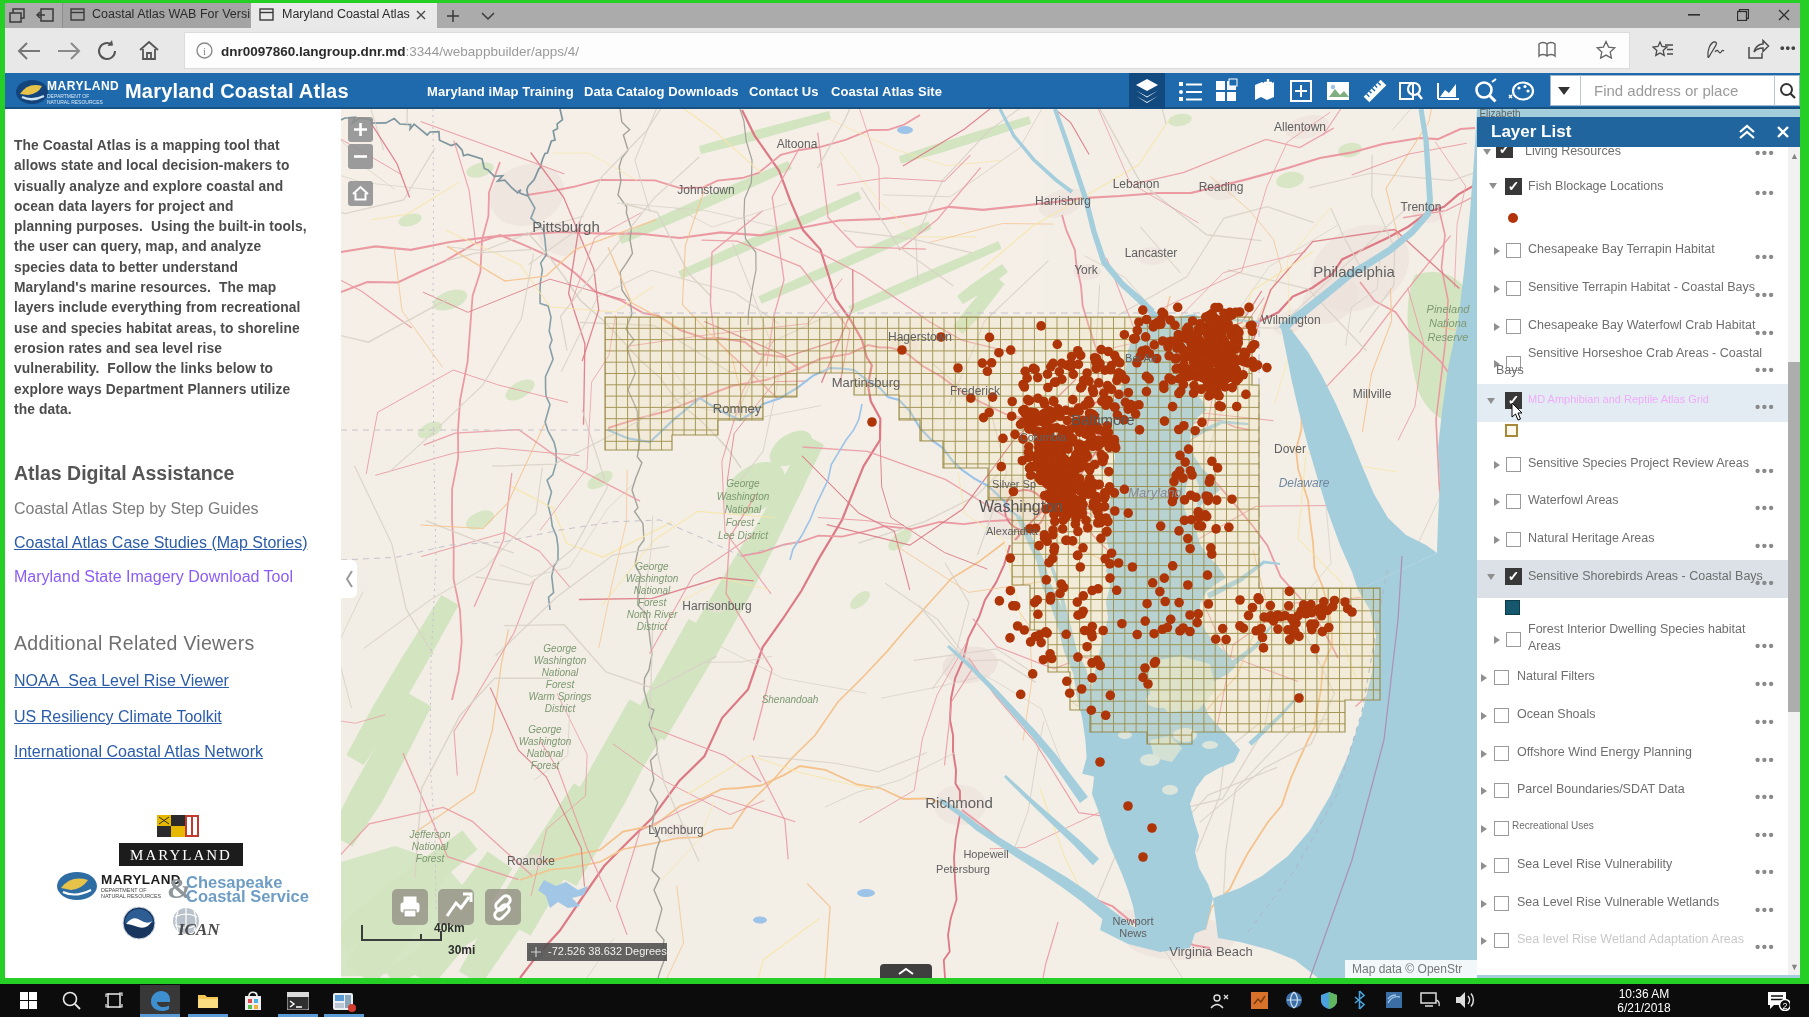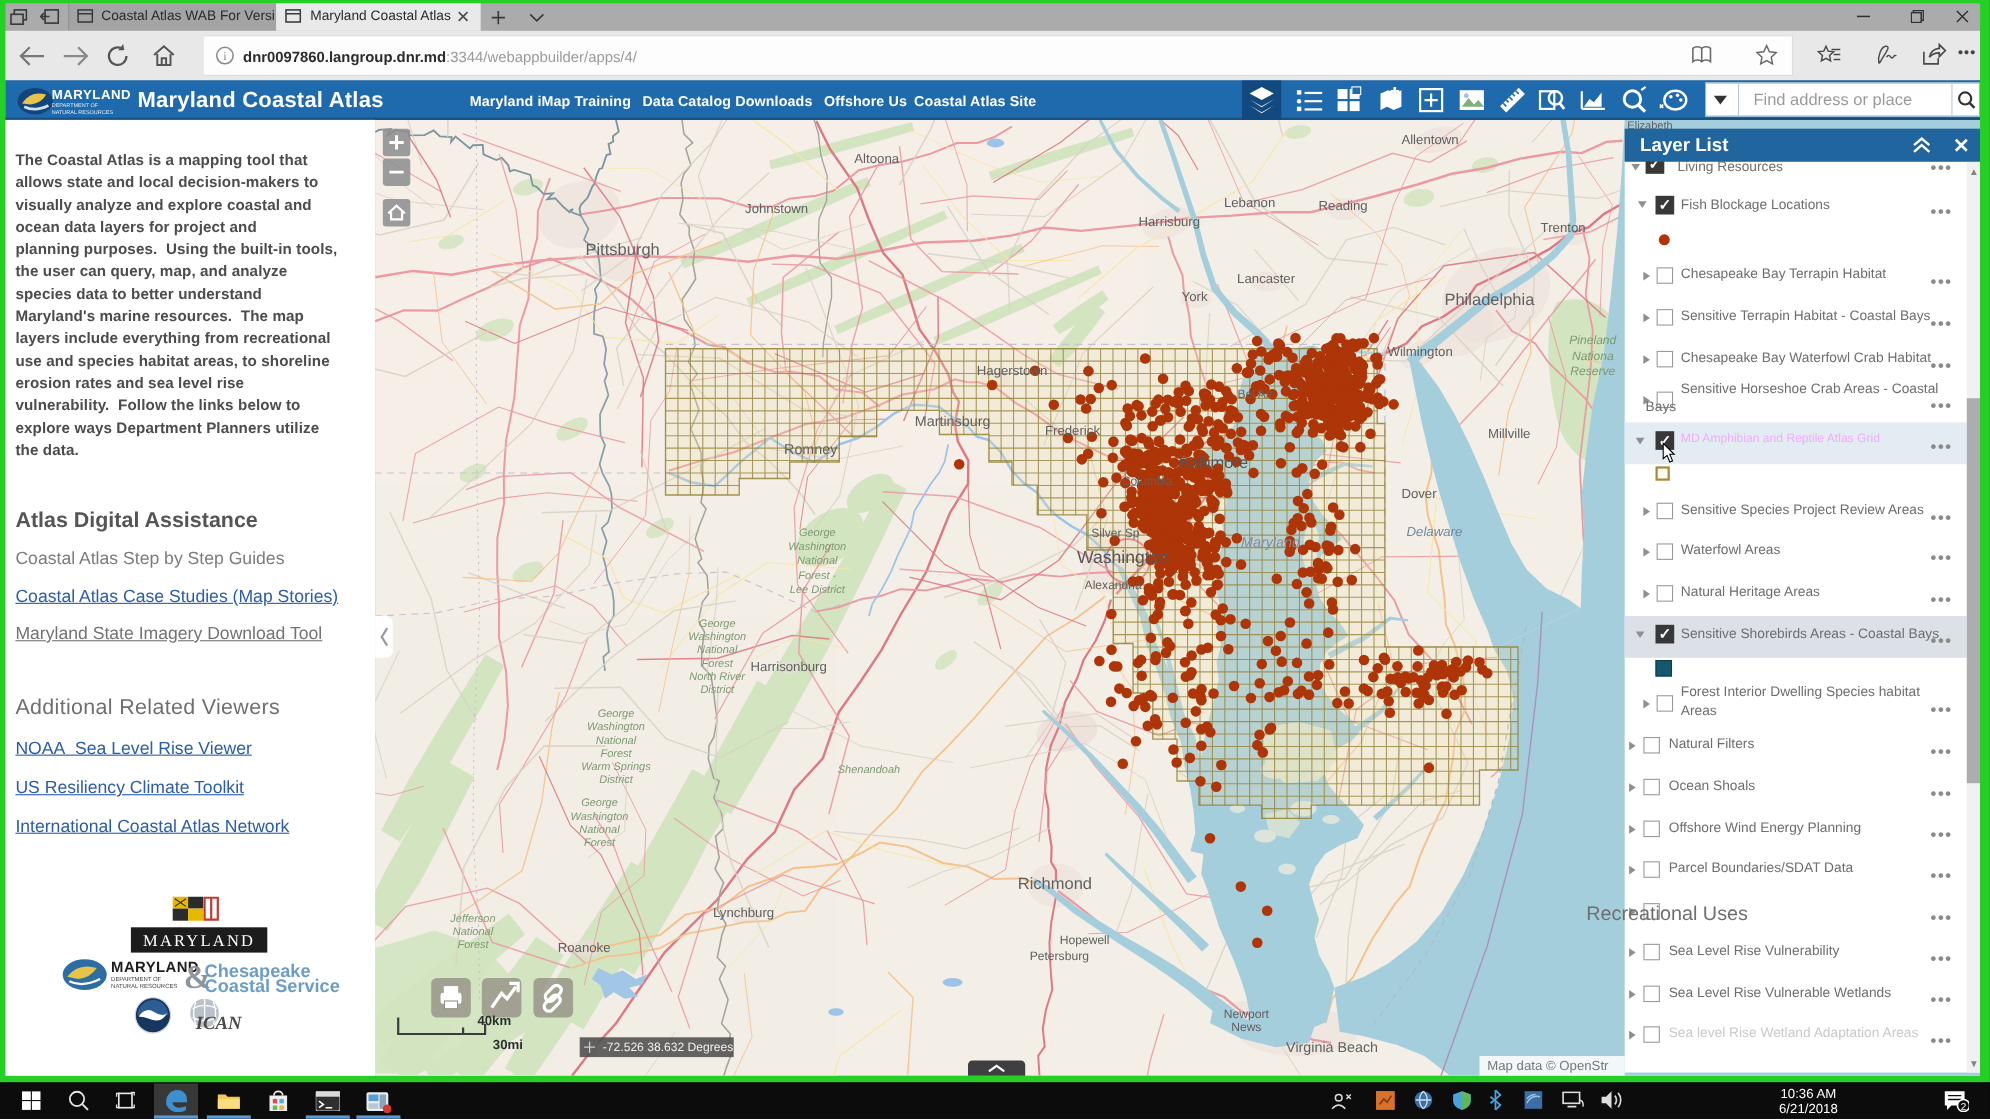--- a/index.html
+++ b/index.html
@@ -88,21 +88,21 @@
     <ellipse cx="18" cy="16" rx="16" ry="12" fill="#13457c"></ellipse>
     <path d="M6,18 q8,-12 22,-8 q-4,8 -14,9 Z" fill="#e8c34a"></path>
     <path d="M8,21 q10,5 22,-1" stroke="#cfe3f2" stroke-width="2.5" fill="none"></path>
     <text x="33" y="14" font-size="12" fill="#fff" font-weight="bold" letter-spacing="0.5">MARYLAND</text>
     <text x="33" y="21.5" font-size="5" fill="#dce9f5">DEPARTMENT OF</text>
     <text x="33" y="27.5" font-size="5" fill="#dce9f5">NATURAL RESOURCES</text>
   </svg>
 <div style="position:absolute;left:125px;top:80px;color:#fff;font-size:20px;font-weight:bold;letter-spacing:0.2px">Maryland Coastal Atlas</div>
 <div style="position:absolute;left:427px;top:84px;color:#fff;font-size:13px;font-weight:bold;letter-spacing:0.1px">Maryland iMap Training</div>
 <div style="position:absolute;left:584px;top:84px;color:#fff;font-size:13px;font-weight:bold;letter-spacing:0.1px">Data Catalog Downloads</div>
-<div style="position:absolute;left:749px;top:84px;color:#fff;font-size:13px;font-weight:bold;letter-spacing:0.1px">Offshore Us</div>
+<div style="position:absolute;left:749px;top:84px;color:#fff;font-size:13px;font-weight:bold;letter-spacing:0.1px">Contact Us</div>
 <div style="position:absolute;left:831px;top:84px;color:#fff;font-size:13px;font-weight:bold;letter-spacing:0.1px">Coastal Atlas Site</div>
 <svg style="position:absolute;left:1129px;top:73px" width="36" height="36">
     <rect x="0" y="0" width="36" height="36" fill="#12497e"></rect>
     <g fill="#fff">
       <path d="M18,6 L29,12 L18,18 L7,12 Z"></path>
       <path d="M7,17.5 L18,23.5 L29,17.5 L18,24.5 Z M7,23 L18,29 L29,23 L18,30 Z"></path>
     </g>
   </svg>
 <svg style="position:absolute;left:1172px;top:73px" width="36" height="36">
     <g fill="#fff">
@@ -185,21 +185,21 @@
     <div style="white-space:nowrap">layers include everything from recreational</div>
     <div style="white-space:nowrap">use and species habitat areas, to shoreline</div>
     <div style="white-space:nowrap">erosion rates and sea level rise</div>
     <div style="white-space:nowrap">vulnerability.&nbsp; Follow the links below to</div>
     <div style="white-space:nowrap">explore ways Department Planners utilize</div>
     <div style="white-space:nowrap">the data.</div>
   </div>
 <div style="position:absolute;left:14px;top:462px;color:#555;font-size:19.5px;font-weight:bold">Atlas Digital Assistance</div>
 <div style="position:absolute;left:14px;top:500px;color:#7b7b7b;font-size:16px">Coastal Atlas Step by Step Guides</div>
 <div style="position:absolute;left:14px;top:534px;color:#2a5caa;font-size:16px;text-decoration:underline">Coastal Atlas Case Studies (Map Stories)</div>
-<div style="position:absolute;left:14px;top:568px;color:#737373;font-size:16px;text-decoration:underline">Maryland State Imagery Download Tool</div>
+<div style="position:absolute;left:14px;top:568px;color:#8b5cf6;font-size:16px;">Maryland State Imagery Download Tool</div>
 <div style="position:absolute;left:14px;top:632px;color:#6f6f6f;font-size:19.5px;font-weight:normal;letter-spacing:0.3px">Additional Related Viewers</div>
 <div style="position:absolute;left:14px;top:672px;color:#2a5caa;font-size:16px;text-decoration:underline">NOAA&nbsp; Sea Level Rise Viewer</div>
 <div style="position:absolute;left:14px;top:708px;color:#2a5caa;font-size:16px;text-decoration:underline">US Resiliency Climate Toolkit</div>
 <div style="position:absolute;left:14px;top:743px;color:#2a5caa;font-size:16px;text-decoration:underline">International Coastal Atlas Network</div>
 <svg style="position:absolute;left:55px;top:815px" width="285" height="130">
 <g transform="translate(102,0)">
  <rect x="0" y="0" width="14" height="11" fill="#e6b800"></rect>
       <rect x="14" y="0" width="14" height="11" fill="#2b2b2b"></rect>
  <rect x="0" y="11" width="14" height="11" fill="#2b2b2b"></rect>
       <rect x="14" y="11" width="14" height="11" fill="#e6b800"></rect>
@@ -1896,21 +1896,21 @@
 <div style="position:absolute;left:1481px;top:750px;width:0;height:0;border-top:4.5px solid transparent;border-bottom:4.5px solid transparent;border-left:6px solid #8f8f8f"></div>
 <div style="position:absolute;left:1494px;top:746px;width:15px;height:15px;border:1px solid #9a9a9a;background:#fff"></div>
 <div style="position:absolute;left:1517px;top:745px;color:#6e6e6e;font-size:12.5px">Offshore Wind Energy Planning</div>
 <div style="position:absolute;left:1755px;top:751px;color:#8a8a8a;font-size:15px;letter-spacing:1.5px;font-weight:bold">•••</div>
 <div style="position:absolute;left:1481px;top:787px;width:0;height:0;border-top:4.5px solid transparent;border-bottom:4.5px solid transparent;border-left:6px solid #8f8f8f"></div>
 <div style="position:absolute;left:1494px;top:783px;width:15px;height:15px;border:1px solid #9a9a9a;background:#fff"></div>
 <div style="position:absolute;left:1517px;top:782px;color:#6e6e6e;font-size:12.5px">Parcel Boundaries/SDAT Data</div>
 <div style="position:absolute;left:1755px;top:788px;color:#8a8a8a;font-size:15px;letter-spacing:1.5px;font-weight:bold">•••</div>
 <div style="position:absolute;left:1481px;top:825px;width:0;height:0;border-top:4.5px solid transparent;border-bottom:4.5px solid transparent;border-left:6px solid #8f8f8f"></div>
 <div style="position:absolute;left:1494px;top:821px;width:15px;height:15px;border:1px solid #9a9a9a;background:#fff"></div>
-<div style="position:absolute;left:1442px;top:820px;color:#6e6e6e;font-size:18px">Recreational Uses</div>
+<div style="position:absolute;left:1512px;top:820px;color:#6e6e6e;font-size:10px">Recreational Uses</div>
 <div style="position:absolute;left:1755px;top:826px;color:#8a8a8a;font-size:15px;letter-spacing:1.5px;font-weight:bold">•••</div>
 <div style="position:absolute;left:1481px;top:862px;width:0;height:0;border-top:4.5px solid transparent;border-bottom:4.5px solid transparent;border-left:6px solid #8f8f8f"></div>
 <div style="position:absolute;left:1494px;top:858px;width:15px;height:15px;border:1px solid #9a9a9a;background:#fff"></div>
 <div style="position:absolute;left:1517px;top:857px;color:#6e6e6e;font-size:12.5px">Sea Level Rise Vulnerability</div>
 <div style="position:absolute;left:1755px;top:863px;color:#8a8a8a;font-size:15px;letter-spacing:1.5px;font-weight:bold">•••</div>
 <div style="position:absolute;left:1481px;top:900px;width:0;height:0;border-top:4.5px solid transparent;border-bottom:4.5px solid transparent;border-left:6px solid #8f8f8f"></div>
 <div style="position:absolute;left:1494px;top:896px;width:15px;height:15px;border:1px solid #9a9a9a;background:#fff"></div>
 <div style="position:absolute;left:1517px;top:895px;color:#6e6e6e;font-size:12.5px">Sea Level Rise Vulnerable Wetlands</div>
 <div style="position:absolute;left:1755px;top:901px;color:#8a8a8a;font-size:15px;letter-spacing:1.5px;font-weight:bold">•••</div>
 <div style="position:absolute;left:1481px;top:937px;width:0;height:0;border-top:4.5px solid transparent;border-bottom:4.5px solid transparent;border-left:6px solid #8f8f8f"></div>

